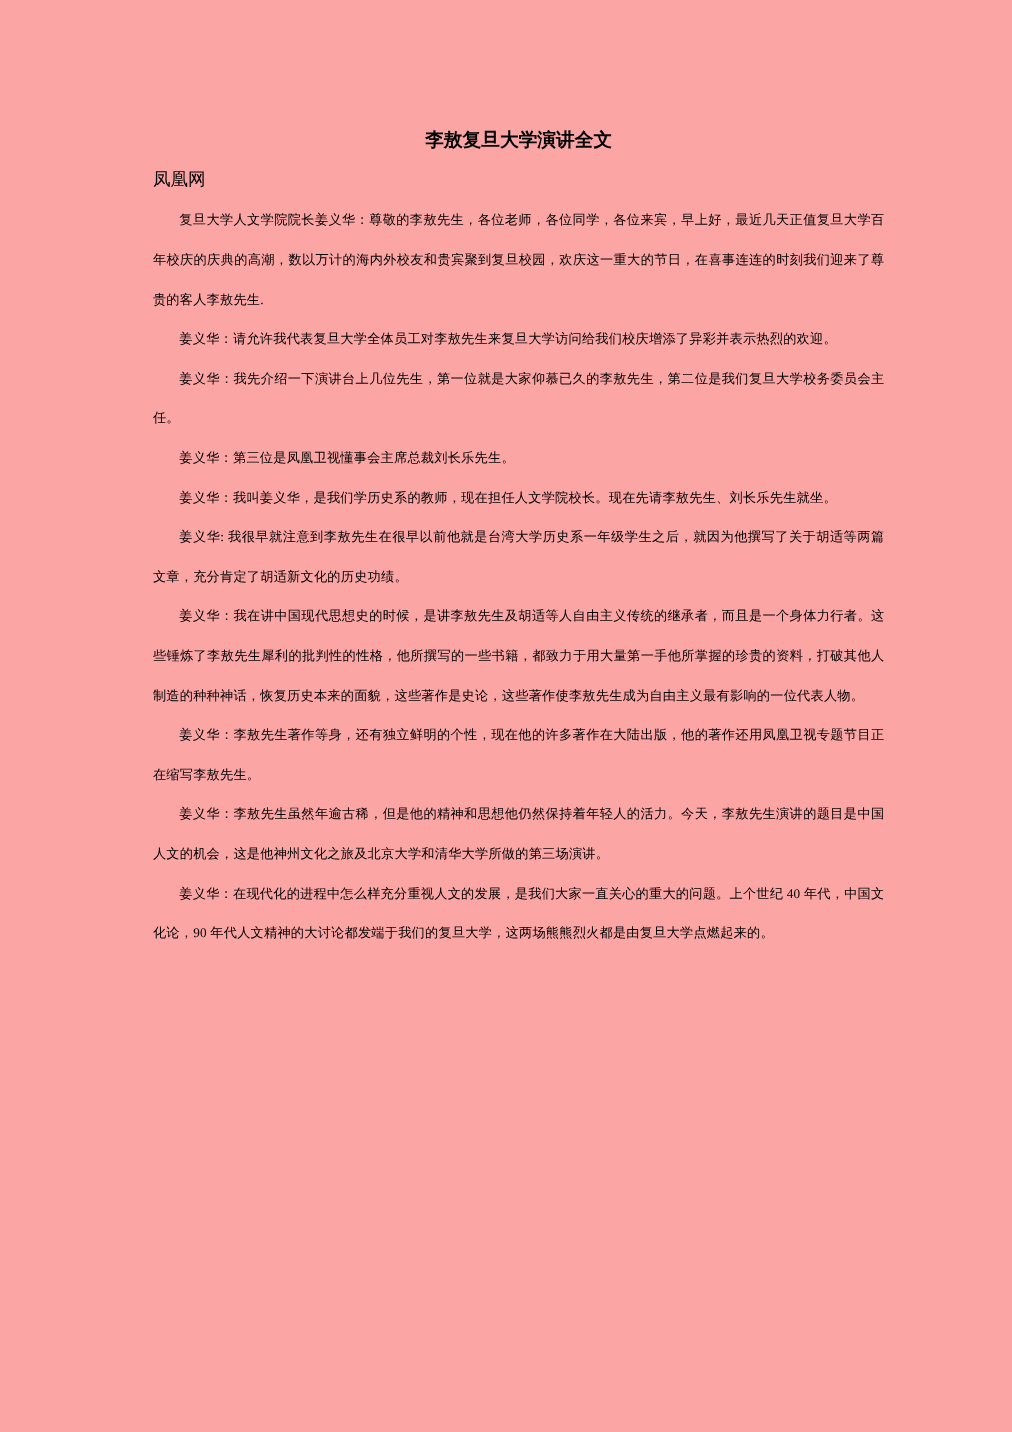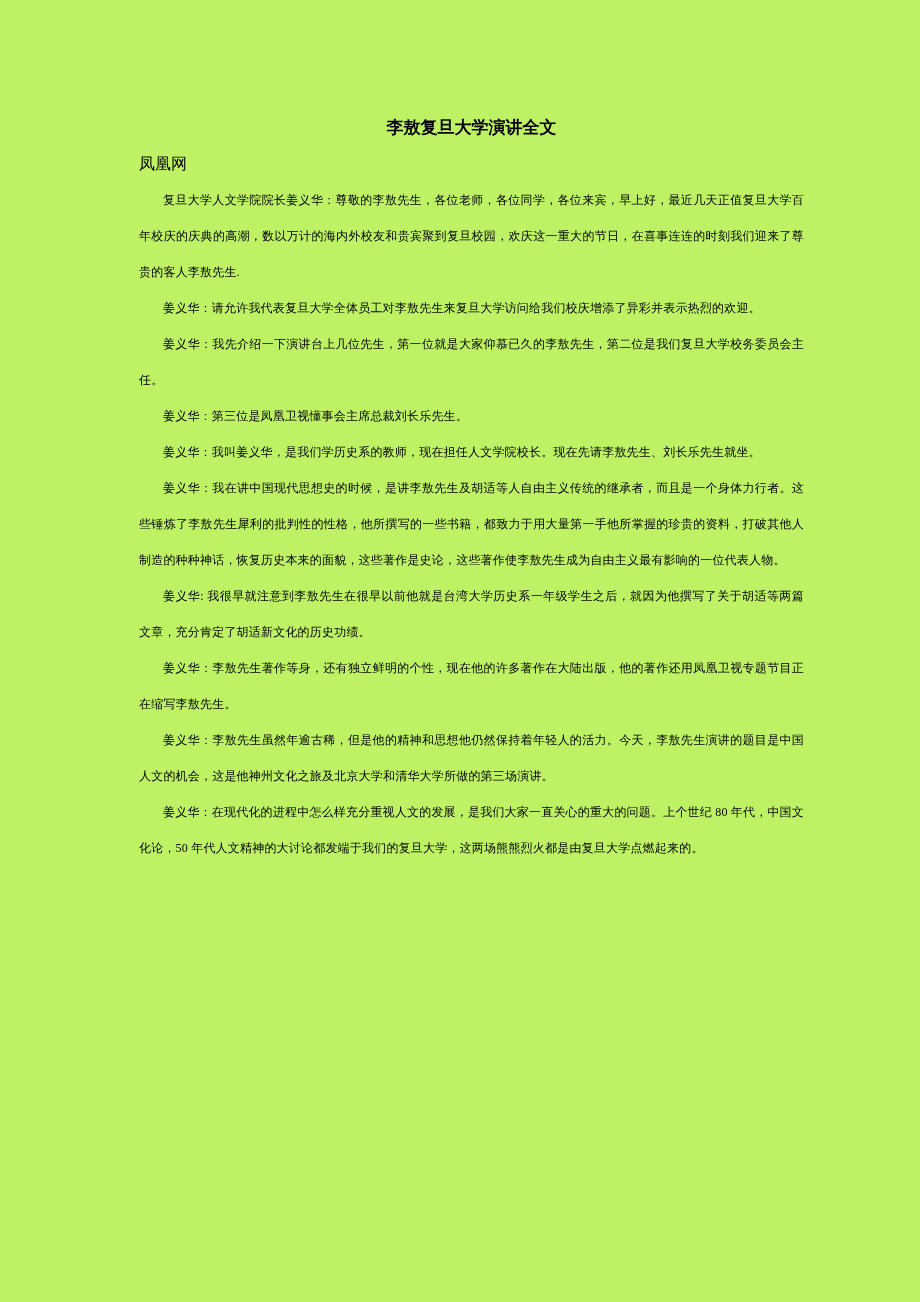--- a/index.html
+++ b/index.html
@@ -12,21 +12,21 @@
     background: #ffffff;
     color: #000000;
     font-family: "Liberation Serif", "DejaVu Serif", serif;
     overflow: hidden;
   }
   .page {
     box-sizing: border-box;
     width: 920px;
     height: 1302px;
     padding: 110px 116px 40px 139px; 
-    background: #bef264;
+    background: #fca5a5;
   }
   .doc-title {
     margin: 0;
     font-size: 17px;
     font-weight: bold;
     line-height: 36px;
     text-align: center;
   }
   .doc-source {
     margin: 0;
@@ -48,18 +48,18 @@
 
 <div class="page">
   <h1 class="doc-title">李敖复旦大学演讲全文</h1>
   <div class="doc-source">凤凰网</div>
 
   <p class="body-para">复旦大学人文学院院长姜义华：尊敬的李敖先生，各位老师，各位同学，各位来宾，早上好，最近几天正值复旦大学百年校庆的庆典的高潮，数以万计的海内外校友和贵宾聚到复旦校园，欢庆这一重大的节日，在喜事连连的时刻我们迎来了尊贵的客人李敖先生.</p>
   <p class="body-para">姜义华：请允许我代表复旦大学全体员工对李敖先生来复旦大学访问给我们校庆增添了异彩并表示热烈的欢迎。</p>
   <p class="body-para">姜义华：我先介绍一下演讲台上几位先生，第一位就是大家仰慕已久的李敖先生，第二位是我们复旦大学校务委员会主任。</p>
   <p class="body-para">姜义华：第三位是凤凰卫视懂事会主席总裁刘长乐先生。</p>
   <p class="body-para">姜义华：我叫姜义华，是我们学历史系的教师，现在担任人文学院校长。现在先请李敖先生、刘长乐先生就坐。</p>
+  <p class="body-para">姜义华: 我很早就注意到李敖先生在很早以前他就是台湾大学历史系一年级学生之后，就因为他撰写了关于胡适等两篇文章，充分肯定了胡适新文化的历史功绩。</p>
   <p class="body-para">姜义华：我在讲中国现代思想史的时候，是讲李敖先生及胡适等人自由主义传统的继承者，而且是一个身体力行者。这些锤炼了李敖先生犀利的批判性的性格，他所撰写的一些书籍，都致力于用大量第一手他所掌握的珍贵的资料，打破其他人制造的种种神话，恢复历史本来的面貌，这些著作是史论，这些著作使李敖先生成为自由主义最有影响的一位代表人物。</p>
-  <p class="body-para">姜义华: 我很早就注意到李敖先生在很早以前他就是台湾大学历史系一年级学生之后，就因为他撰写了关于胡适等两篇文章，充分肯定了胡适新文化的历史功绩。</p>
   <p class="body-para">姜义华：李敖先生著作等身，还有独立鲜明的个性，现在他的许多著作在大陆出版，他的著作还用凤凰卫视专题节目正在缩写李敖先生。</p>
   <p class="body-para">姜义华：李敖先生虽然年逾古稀，但是他的精神和思想他仍然保持着年轻人的活力。今天，李敖先生演讲的题目是中国人文的机会，这是他神州文化之旅及北京大学和清华大学所做的第三场演讲。</p>
-  <p class="body-para">姜义华：在现代化的进程中怎么样充分重视人文的发展，是我们大家一直关心的重大的问题。上个世纪 80 年代，中国文化论，50 年代人文精神的大讨论都发端于我们的复旦大学，这两场熊熊烈火都是由复旦大学点燃起来的。</p>
+  <p class="body-para">姜义华：在现代化的进程中怎么样充分重视人文的发展，是我们大家一直关心的重大的问题。上个世纪 40 年代，中国文化论，90 年代人文精神的大讨论都发端于我们的复旦大学，这两场熊熊烈火都是由复旦大学点燃起来的。</p>
 </div>
 
 </body></html>

